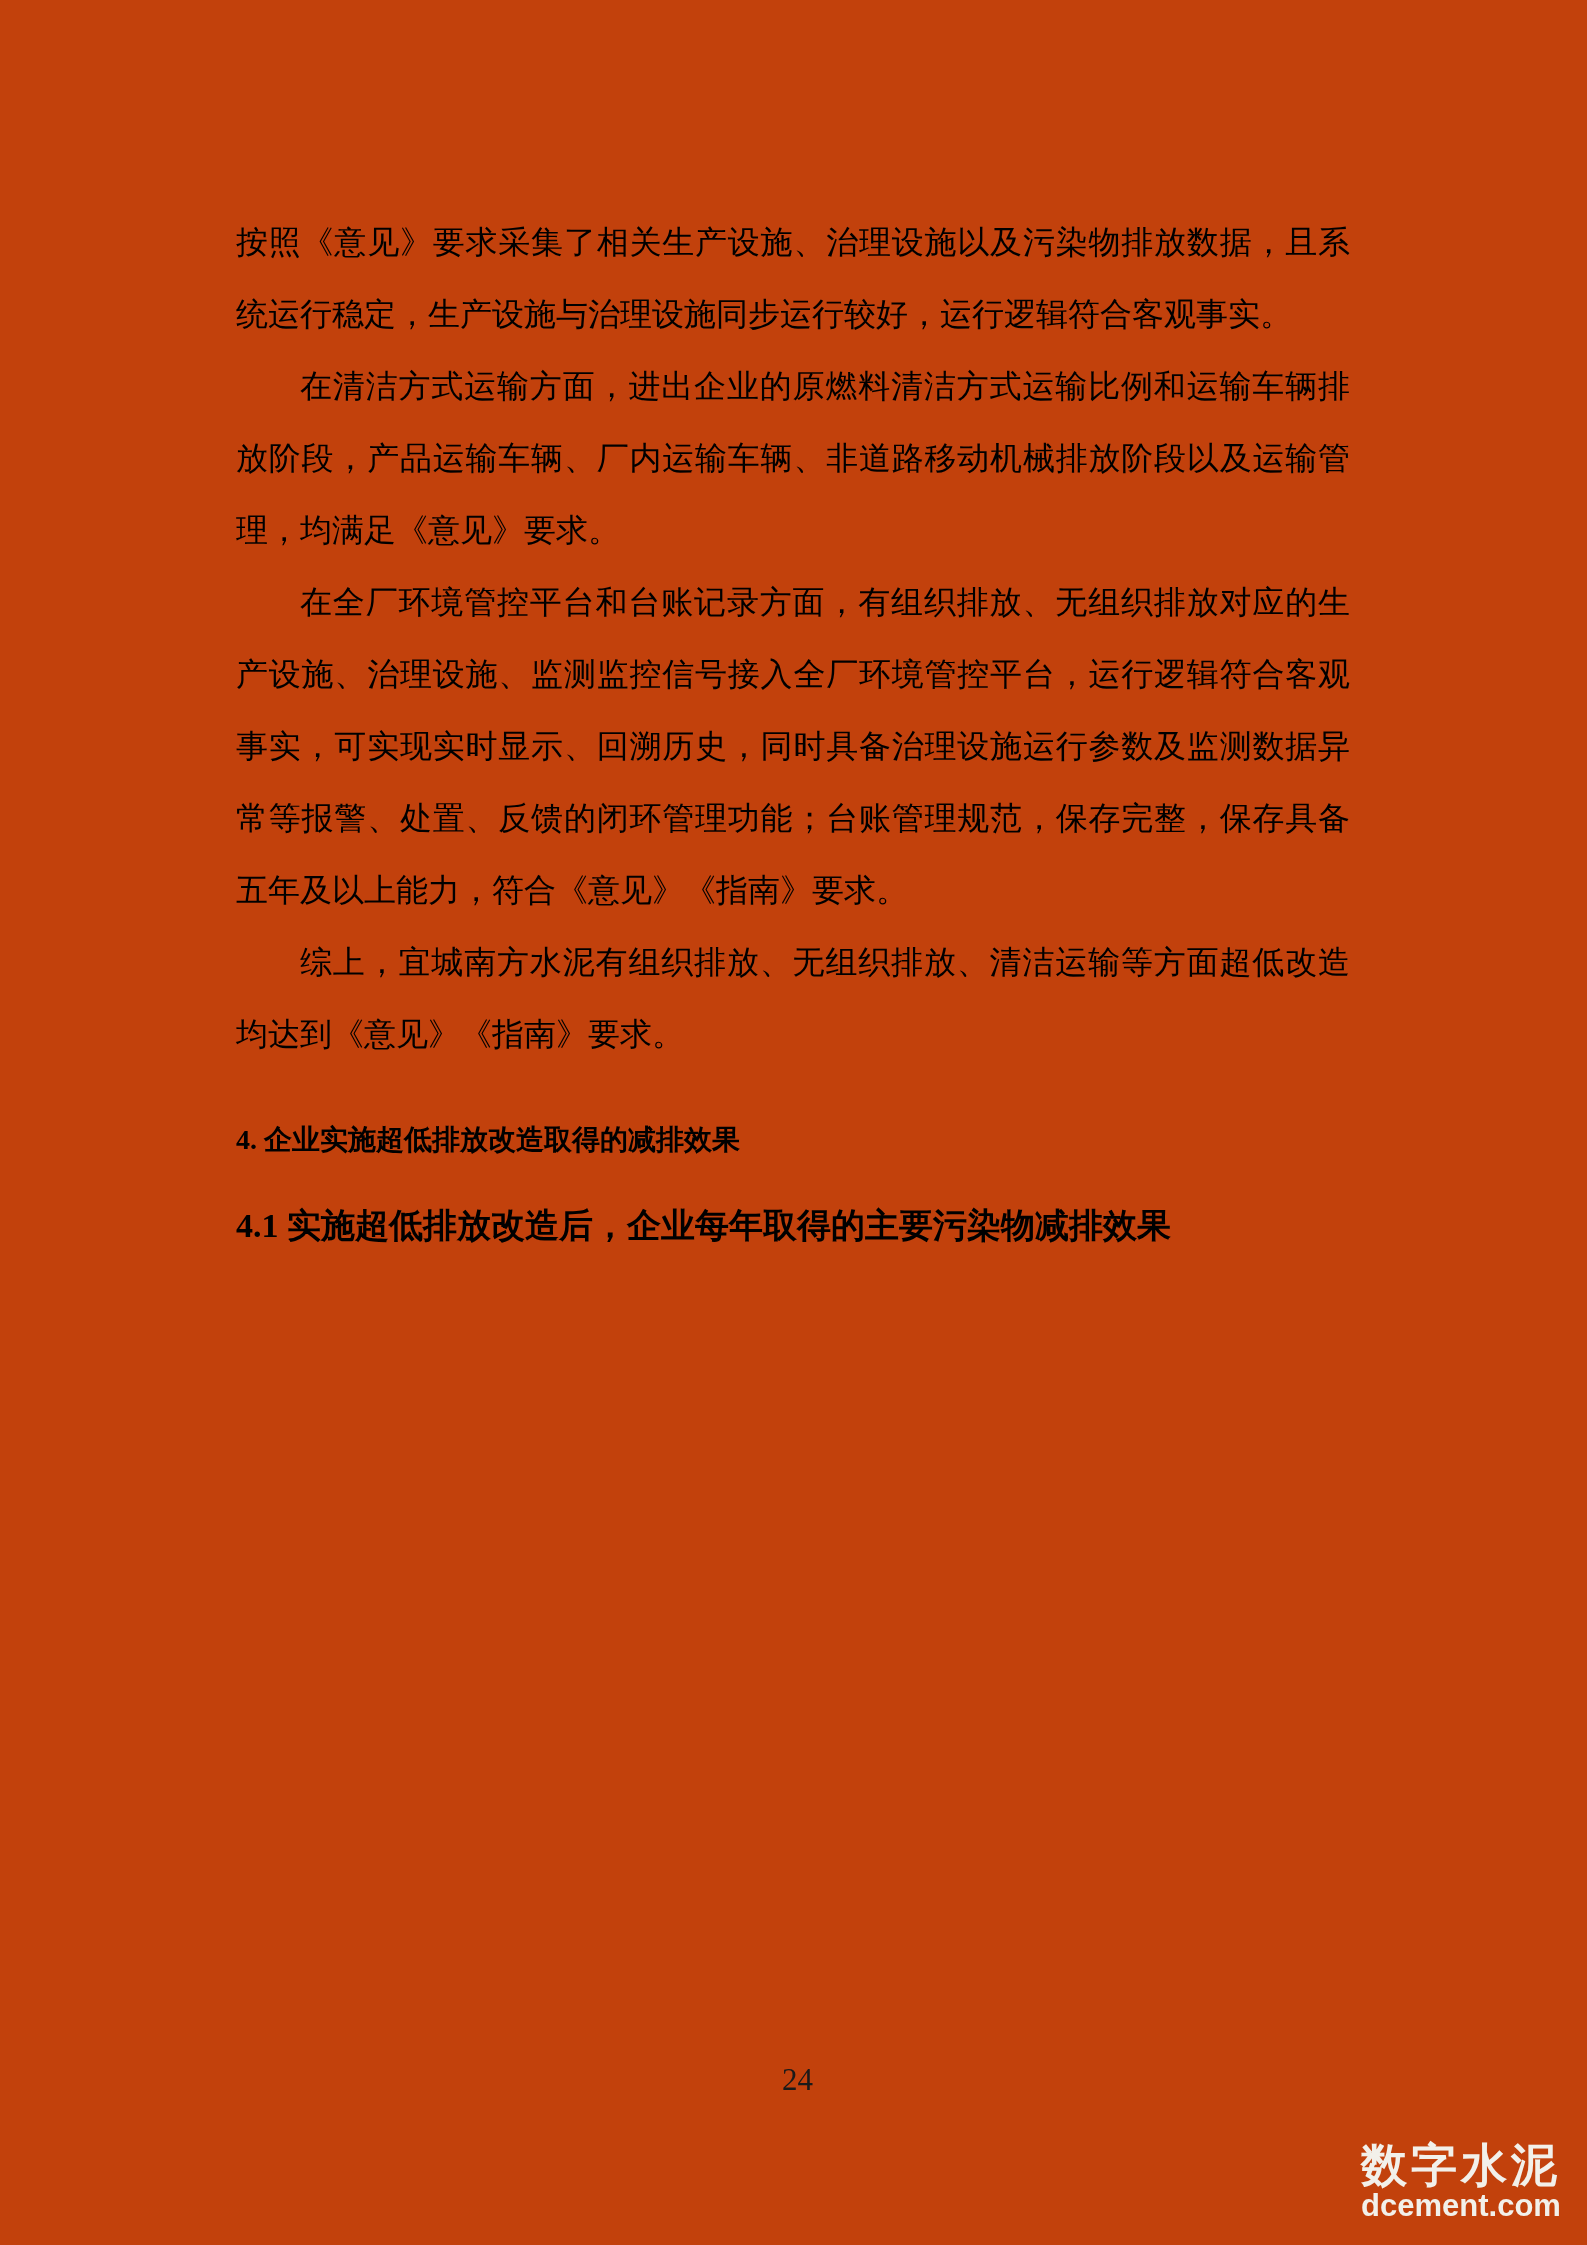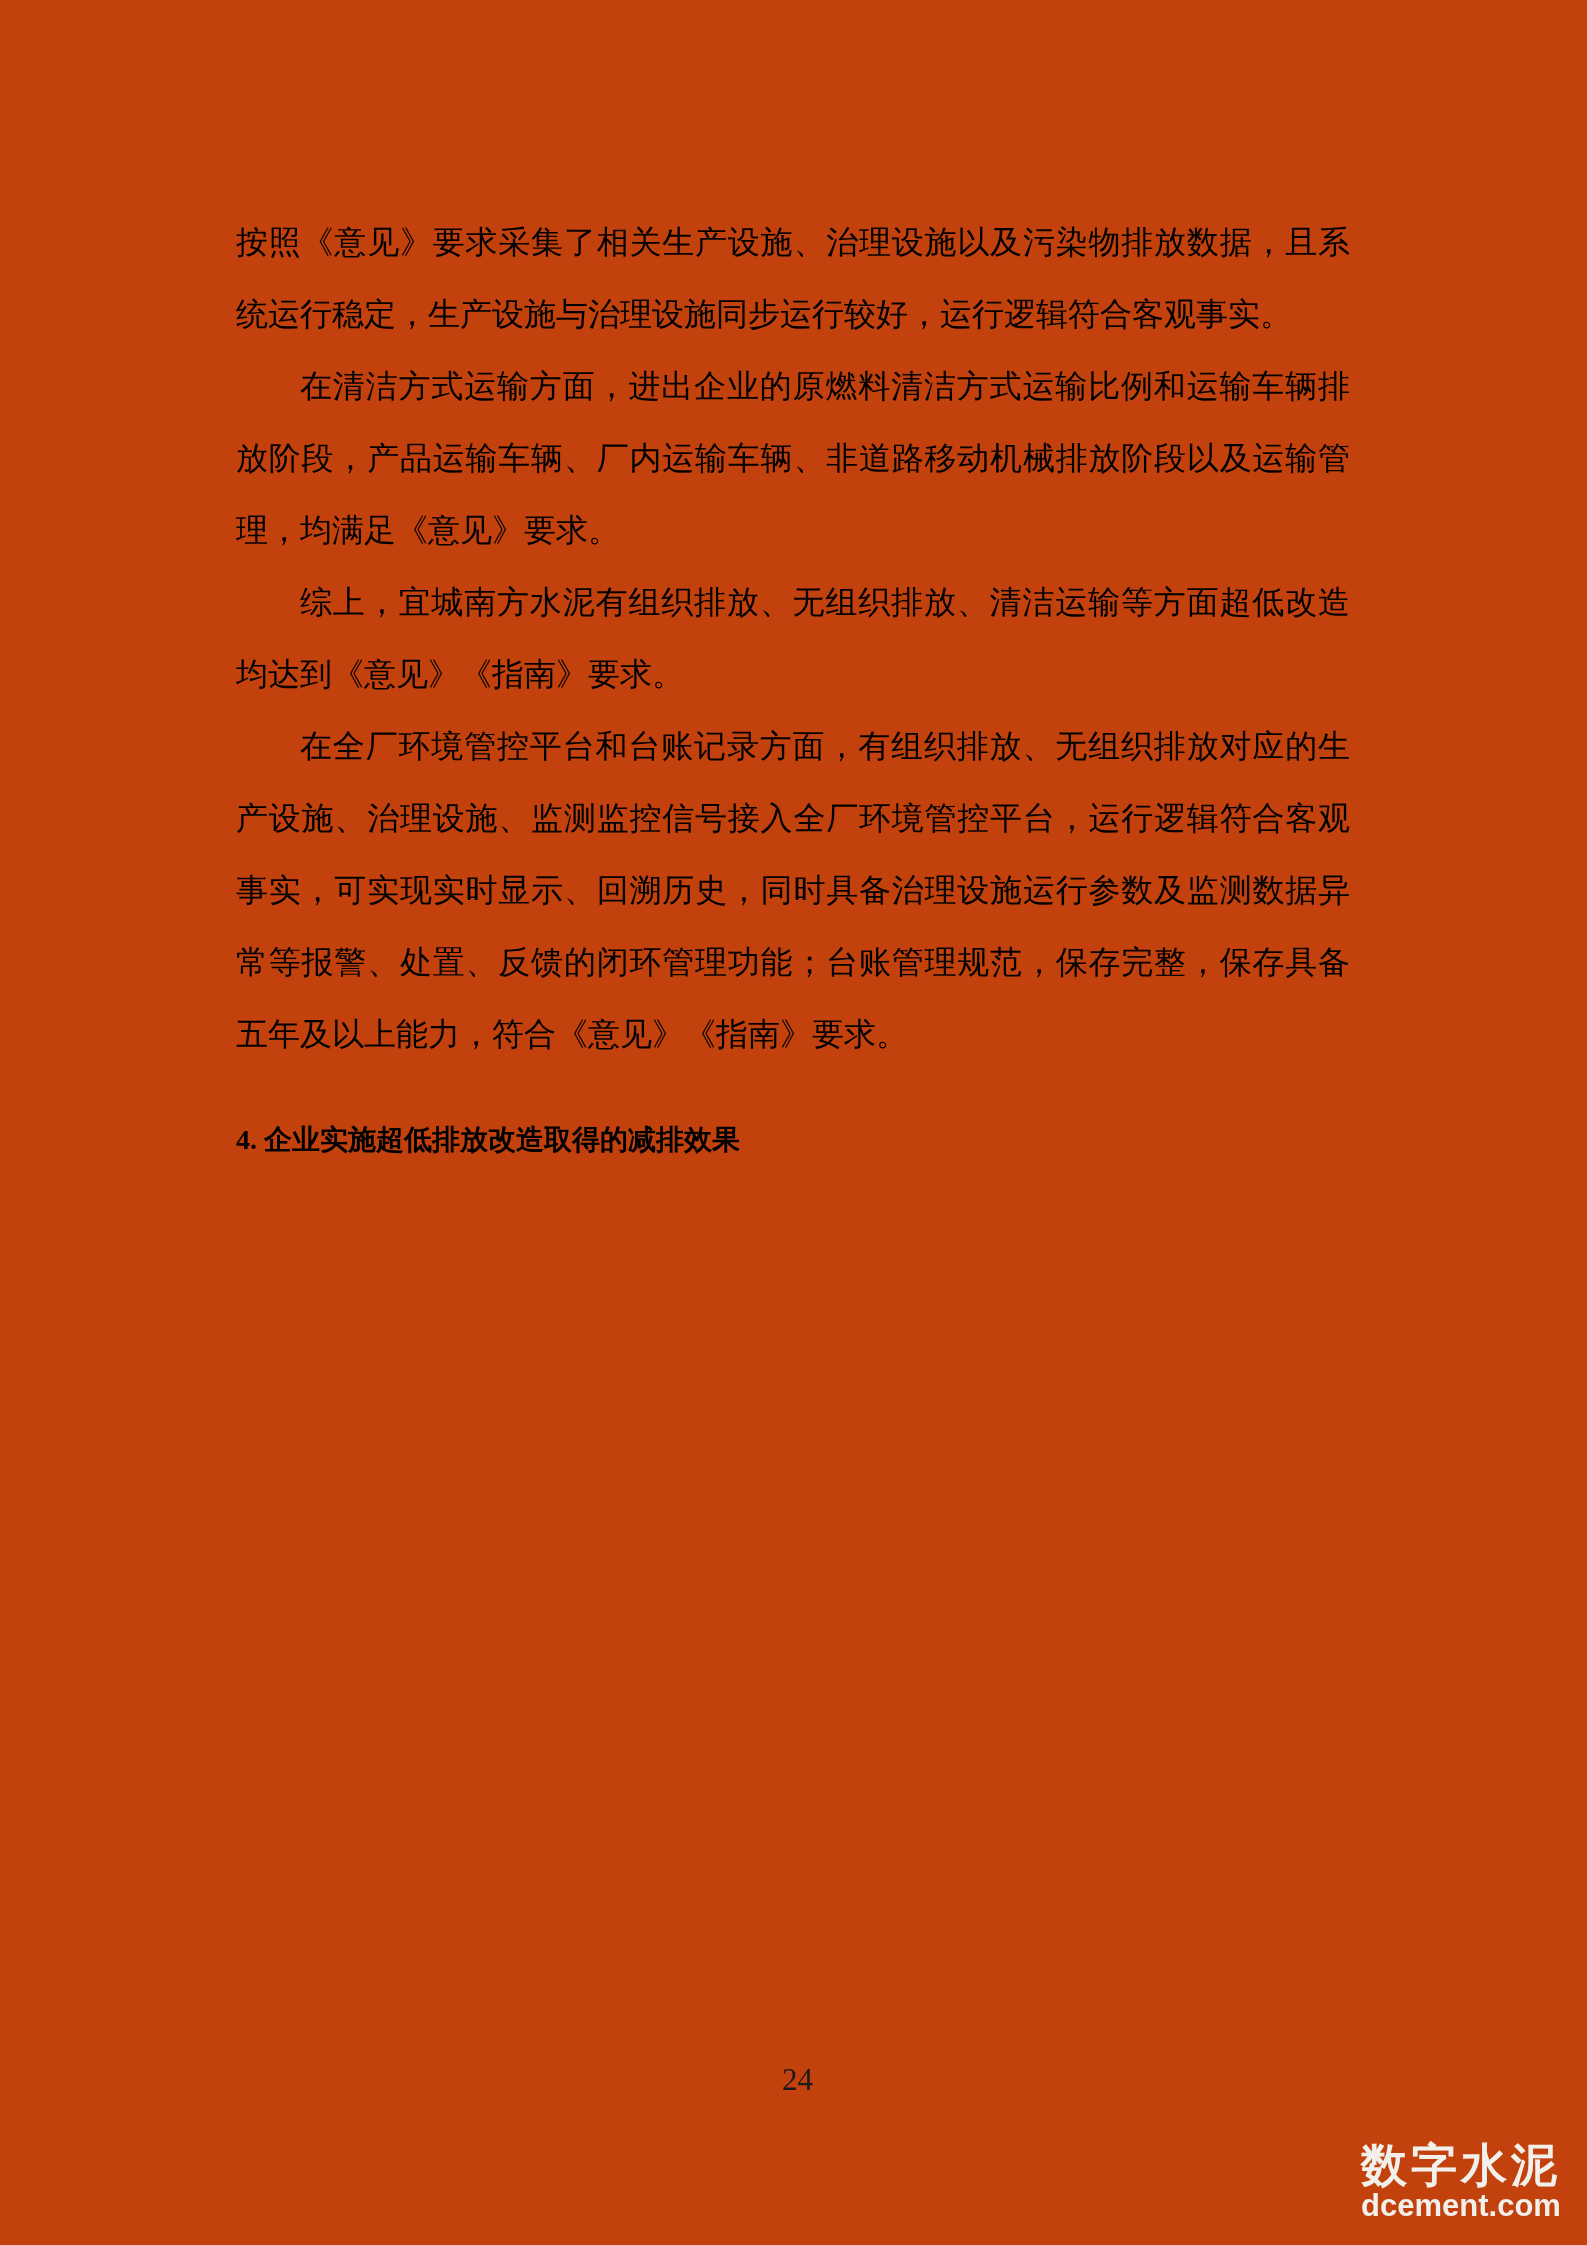--- a/index.html
+++ b/index.html
@@ -80,23 +80,24 @@
     font-family: "Liberation Sans", "DejaVu Sans", sans-serif;
   }
 </style>
 </head>
 <body>
 
 <div class="page">
   <div class="content">
     <p class="body no-indent">按照《意见》要求采集了相关生产设施、治理设施以及污染物排放数据，且系统运行稳定，生产设施与治理设施同步运行较好，运行逻辑符合客观事实。</p>
     <p class="body">在清洁方式运输方面，进出企业的原燃料清洁方式运输比例和运输车辆排放阶段，产品运输车辆、厂内运输车辆、非道路移动机械排放阶段以及运输管理，均满足《意见》要求。</p>
+    <p class="body">在全厂环境管控平台和台账记录方面，有组织排放、无组织排放对应的生产设施、治理设施、监测监控信号接入全厂环境管控平台，运行逻辑符合客观事实，可实现实时显示、回溯历史，同时具备治理设施运行参数及监测数据异常等报警、处置、反馈的闭环管理功能；台账管理规范，保存完整，保存具备五年及以上能力，符合《意见》《指南》要求。</p>
     <p class="body">综上，宜城南方水泥有组织排放、无组织排放、清洁运输等方面超低改造均达到《意见》《指南》要求。</p>
-    <p class="body">在全厂环境管控平台和台账记录方面，有组织排放、无组织排放对应的生产设施、治理设施、监测监控信号接入全厂环境管控平台，运行逻辑符合客观事实，可实现实时显示、回溯历史，同时具备治理设施运行参数及监测数据异常等报警、处置、反馈的闭环管理功能；台账管理规范，保存完整，保存具备五年及以上能力，符合《意见》《指南》要求。</p>
     <h1 class="sec">4. 企业实施超低排放改造取得的减排效果</h1>
+    <h2 class="subsec">4.1 实施超低排放改造后，企业每年取得的主要污染物减排效果</h2>
   </div>
 
   <div class="footer">24</div>
 
   <div class="watermark">
     <div class="wm-cn">数字水泥</div>
     <div class="wm-en">dcement.com</div>
   </div>
 </div>
 

